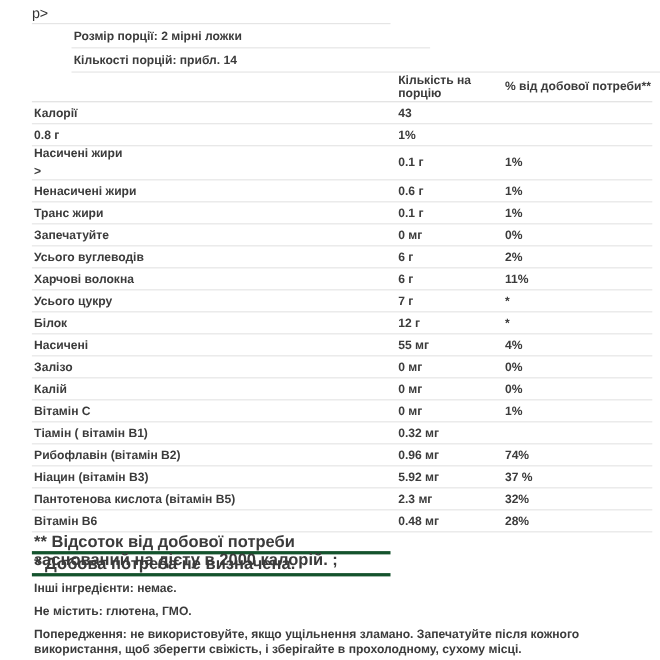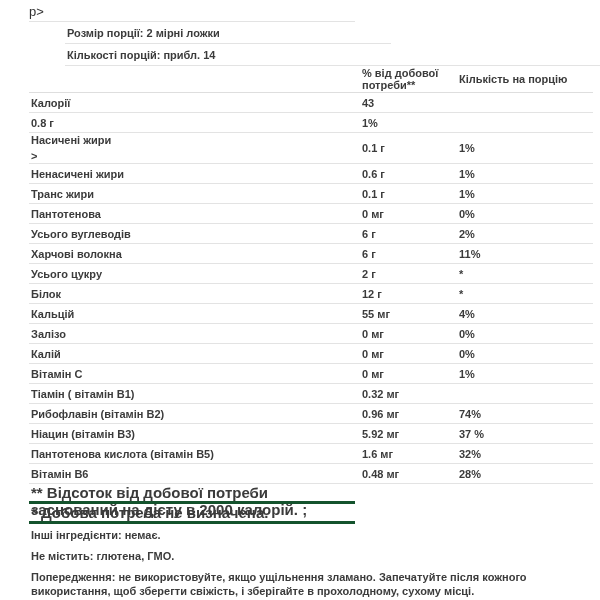--- a/index.html
+++ b/index.html
@@ -74,22 +74,22 @@
     <span>Розмір порції: 2 мірні ложки</span>
   </div>
 
   <div class="top-row full">
     <span>Кількості порцій: прибл. 14</span>
   </div>
 
   <div>
     <div class="t-row header">
       <div></div>
+      <div>Кількість на порцію</div>
       <div>% від добової потреби**</div>
-      <div>Кількість на порцію</div>
     </div>
     <div>
     <div class="t-row">
       <div class="label-cell">
         <span>Калорії</span>
       </div>
       <div>43</div>
       <div></div>
     </div>
 
@@ -118,21 +118,21 @@
     <div class="t-row">
       <div class="label-cell">
         <span>Транс жири</span>
       </div>
       <div>0.1 г</div>
       <div>1%</div>
     </div>
 
     <div class="t-row">
       <div class="label-cell">
-        <span>Пантотенова</span>
+        <span>Запечатуйте</span>
       </div>
       <div>0 мг</div>
       <div>0%</div>
     </div>
 
     <div class="t-row">
       <div class="label-cell">
         <span>Усього вуглеводів</span>
       </div>
       <div>6 г</div>
@@ -144,35 +144,35 @@
         <span>Харчові волокна</span>
       </div>
       <div>6 г</div>
       <div>11%</div>
     </div>
 
     <div class="t-row">
       <div class="label-cell">
         <span>Усього цукру</span>
       </div>
-      <div>2 г</div>
+      <div>7 г</div>
       <div>*</div>
     </div>
 
     <div class="t-row">
       <div class="label-cell">
         <span>Білок</span>
       </div>
       <div>12 г</div>
       <div>*</div>
     </div>
 
     <div class="t-row">
       <div class="label-cell">
-        <span>Кальцій</span>
+        <span>Насичені</span>
       </div>
       <div>55 мг</div>
       <div>4%</div>
     </div>
 
     <div class="t-row">
       <div class="label-cell">
         <span>Залізо</span>
       </div>
       <div>0 мг</div>
@@ -215,21 +215,21 @@
         <span>Ніацин (вітамін B3)</span>
       </div>
       <div>5.92 мг</div>
       <div>37 %</div>
     </div>
 
     <div class="t-row">
       <div class="label-cell">
         <span>Пантотенова кислота (вітамін B5)</span>
       </div>
-      <div>1.6 мг</div>
+      <div>2.3 мг</div>
       <div>32%</div>
     </div>
 
     <div class="t-row">
       <div class="label-cell">
         <span>Вітамін B6</span>
       </div>
       <div>0.48 мг</div>
       <div>28%</div>
     </div>

